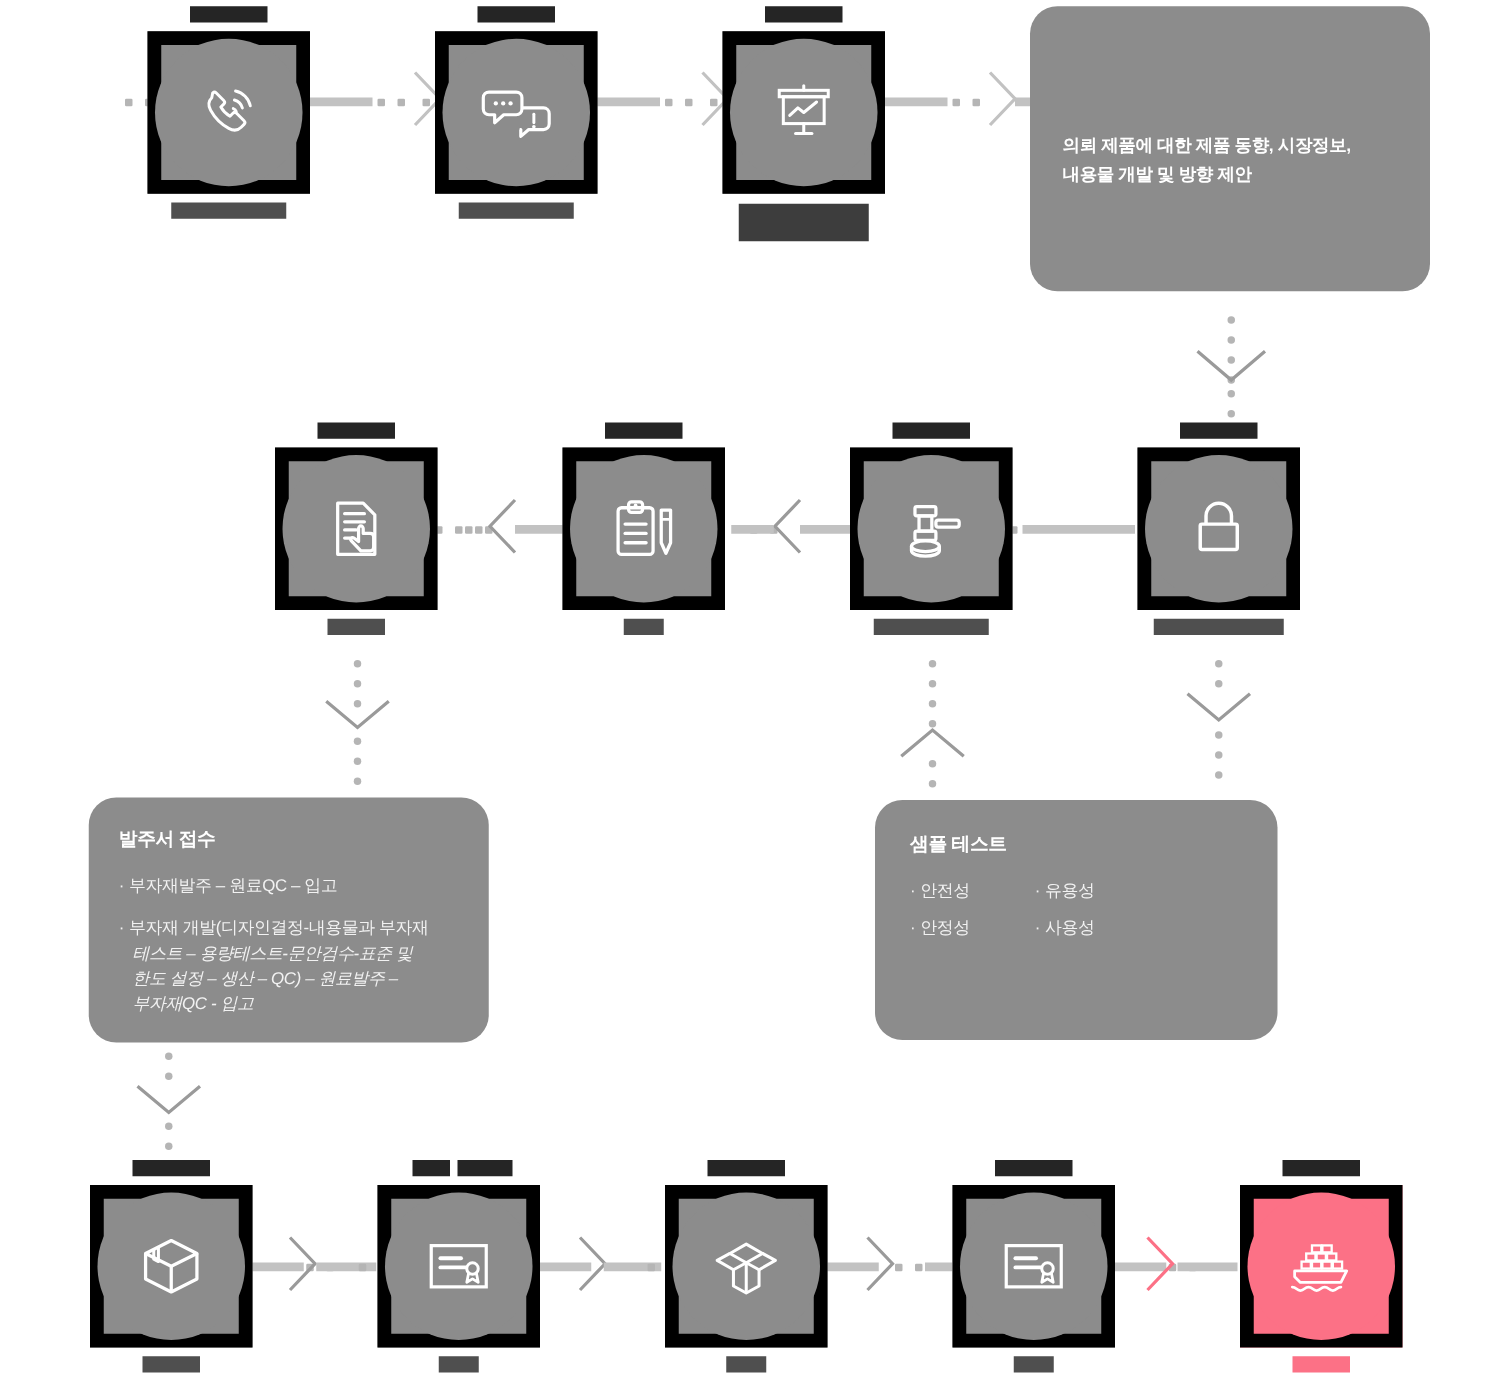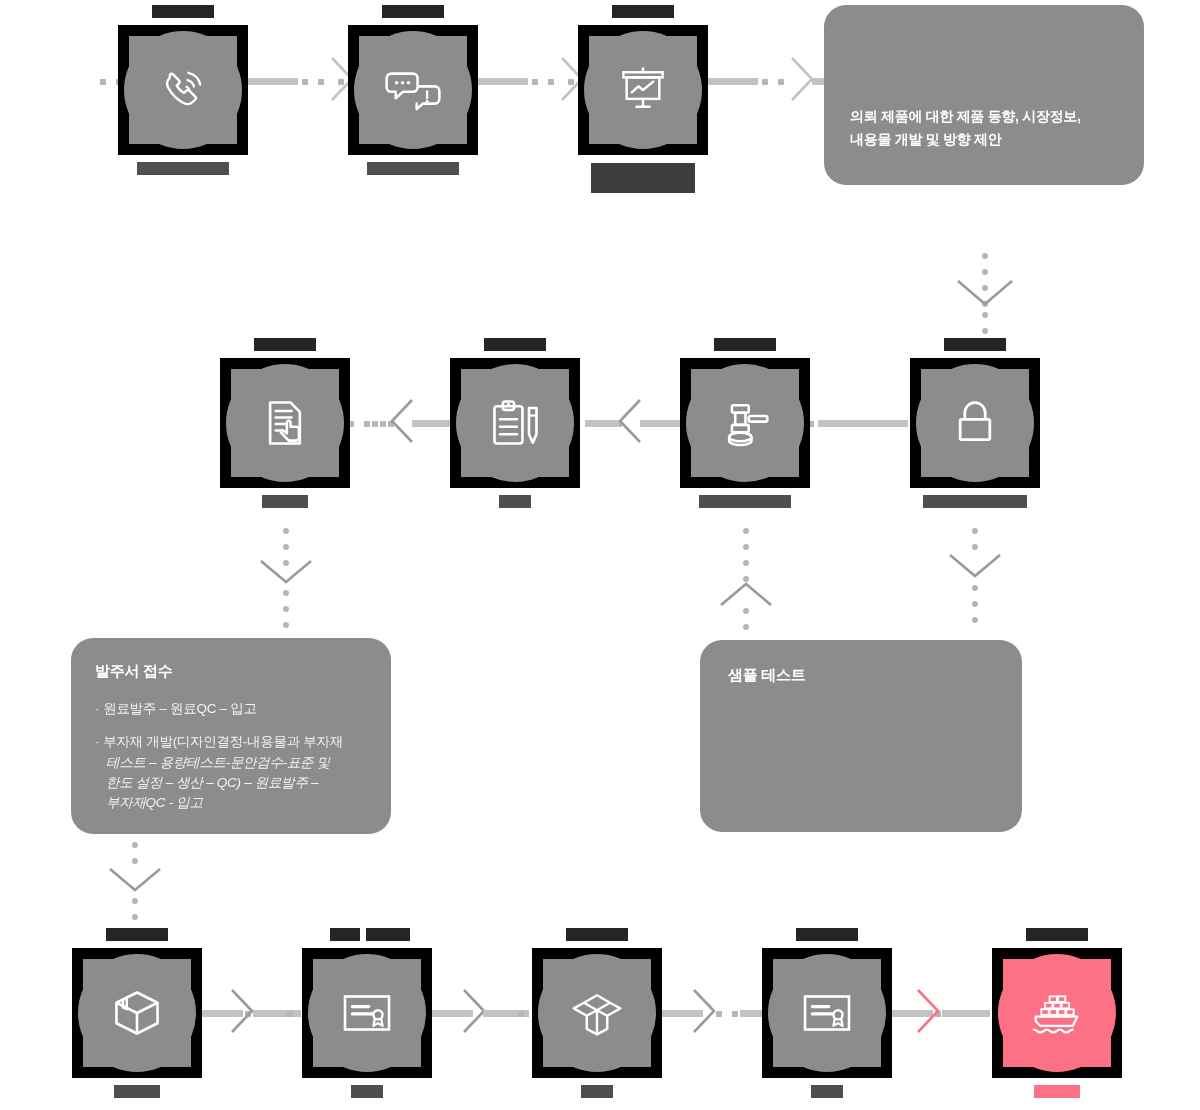--- a/index.html
+++ b/index.html
@@ -198,21 +198,21 @@
           <rect x="12.5" y="16.5" width="35" height="23" fill="none" stroke="#ffffff" stroke-width="2.6"></rect>
           <path d="M18 32.5 L25 26 L30 30 L41 21" fill="none" stroke="#ffffff" stroke-width="2.6" stroke-linecap="round" stroke-linejoin="round"></path>
           <path d="M30 39.5v8" stroke="#ffffff" stroke-width="2.6" stroke-linecap="round"></path>
           <path d="M23 48h14" stroke="#ffffff" stroke-width="2.6" stroke-linecap="round"></path>
         </svg>
       </span>
     </div>
     <div class="tab-bot w-xwide dark" style="bottom:-38px;height:30px;"></div>
   </div>
 
-  <div class="panel info-panel" style="left:824px;top:5px;width:320px;height:180px;padding:0;">
+  <div class="panel info-panel" style="left:824px;top:5px;width:320px;height:228px;padding:0;">
     <div style="position:absolute;left:26px;top:100px;">
       <div class="info-text">의뢰 제품에 대한 제품 동향, 시장정보,</div>
       <div class="info-text">내용물 개발 및 방향 제안</div>
     </div>
   </div>
 
   <div class="conn" style="left:0;top:0;">
     <div class="dotcol" style="left:981px;top:253px;">
         <i></i>
         <i></i>
@@ -387,32 +387,50 @@
     <div class="dotcol" style="left:971px;top:585px;">
         <i></i>
         <i></i>
         <i></i>
       </div>
   </div>
 
   <div class="panel" style="left:71px;top:638px;width:320px;height:196px;padding:24px 24px;">
     <div class="panel-title">발주서 접수</div>
     <div class="body-line">
-      <span class="dot">·</span><span>원료발주 – 원료QC – 입고</span>
+      <span class="dot">·</span><span>부자재발주 – 원료QC – 입고</span>
     </div>
     <div class="body-line">
       <span class="dot">·</span><span>부자재 개발(디자인결정-내용물과 부자재</span>
       <span class="indent">테스트 – 용량테스트-문안검수-표준 및</span>
       <span class="indent">한도 설정 – 생산 – QC) – 원료발주 –</span>
       <span class="indent">부자재QC - 입고</span>
     </div>
   </div>
 
   <div class="panel" style="left:700px;top:640px;width:322px;height:192px;padding:26px 28px;">
     <div class="panel-title">샘플 테스트</div>
+    <div class="two-col">
+      <div class="col">
+        <div class="body-line">
+          <span class="dot">·</span><span>안전성</span>
+        </div>
+        <div class="body-line">
+          <span class="dot">·</span><span>안정성</span>
+        </div>
+      </div>
+      <div class="col">
+        <div class="body-line">
+          <span class="dot">·</span><span>유용성</span>
+        </div>
+        <div class="body-line">
+          <span class="dot">·</span><span>사용성</span>
+        </div>
+      </div>
+    </div>
   </div>
 
   <div class="conn" style="left:0;top:0;">
     <div class="dotcol" style="left:131px;top:842px;">
         <i></i>
         <i></i>
       </div>
     <div class="chev" style="left:107px;top:866px;">
       <svg width="56" height="28" viewBox="0 0 56 28">
           <path d="M3 3 L28 24 L53 3" fill="none" stroke="#9a9a9a" stroke-width="2.6"></path>

